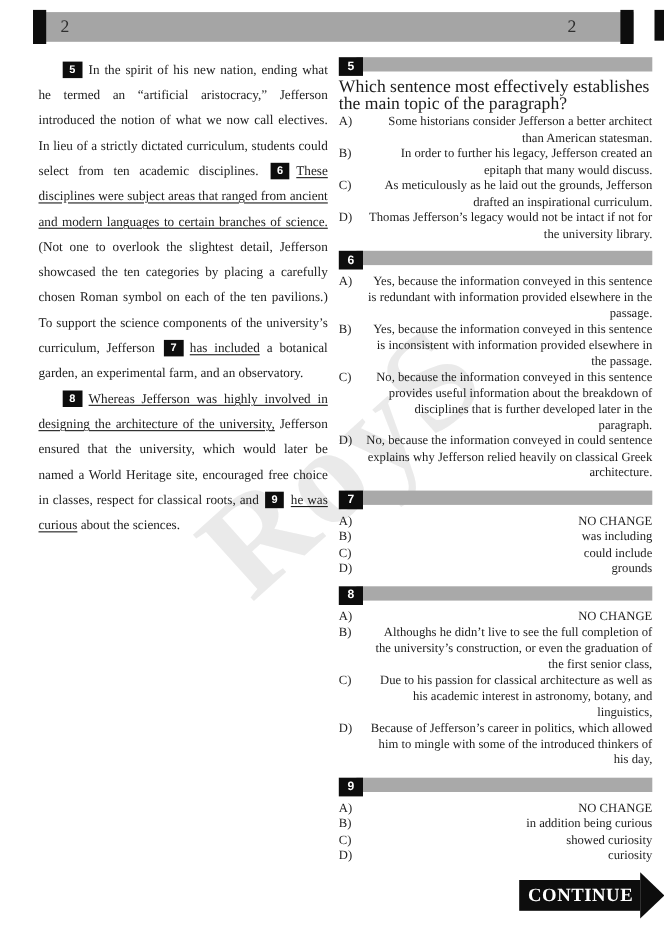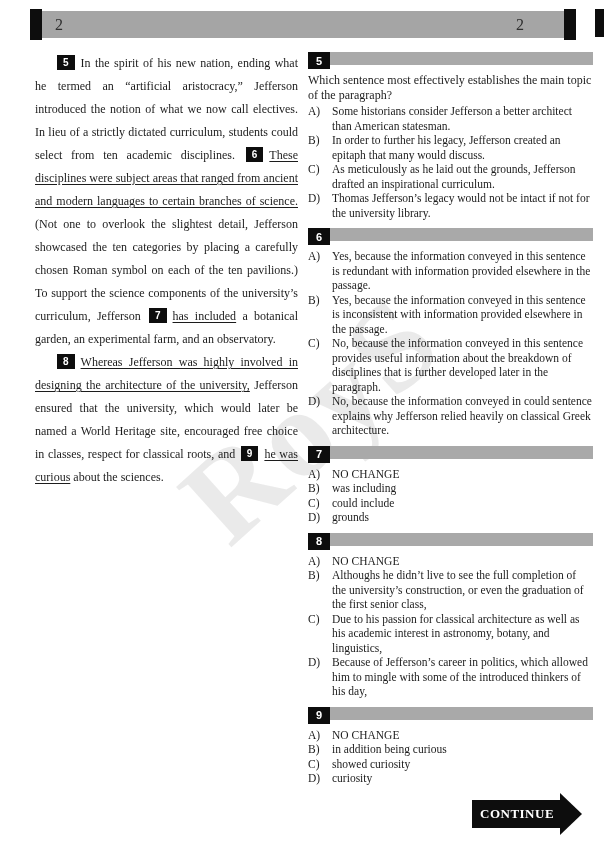--- a/index.html
+++ b/index.html
@@ -49,33 +49,33 @@
 
   
   .question { margin-bottom:8px; }
   .q-header { position:relative; height:17px; margin-bottom:4px; }
   .q-bar { position:absolute; left:16px; right:0; top:0; height:13px; background:#a9a9a9; }
   .q-num {
     position:absolute; left:0; top:0; width:22px; height:17px; background:#0d0d0d;
     color:#ffffff; font-family:"Liberation Sans", sans-serif; font-weight:bold;
     font-size:11px; display:flex; align-items:center; justify-content:center;
   }
-  .q-stem { font-size:12px; line-height:14.5px; margin:0 0 2px 0; }
+  .q-stem { font-size:16px; line-height:14.5px; margin:0 0 2px 0; }
   .choice { display:flex; font-size:11.5px; line-height:14.5px; }
   .choice .letter { width:24px; flex:none; }
-  .choice .ctext { flex:1; }
+  .choice .ctext { flex:1;text-align:right; }
 
   
   .continue {
     position:absolute; left:472px; top:793px; display:flex; align-items:center;
     z-index:3; cursor:pointer;
   }
   .continue .label-box {
     background:#0d0d0d; color:#ffffff; height:28px; line-height:28px;
-    padding:0 6px 0 8px; font-size:13px; font-weight:bold; letter-spacing:0.5px;
+    padding:0 6px 0 8px; font-size:17px; font-weight:bold; letter-spacing:0.5px;
   }
   .continue .arrow {
     width:0; height:0; flex:none;
     border-top:21px solid transparent; border-bottom:21px solid transparent;
     border-left:22px solid #0d0d0d;
   }
 </style>
 </head>
 <body>
 

